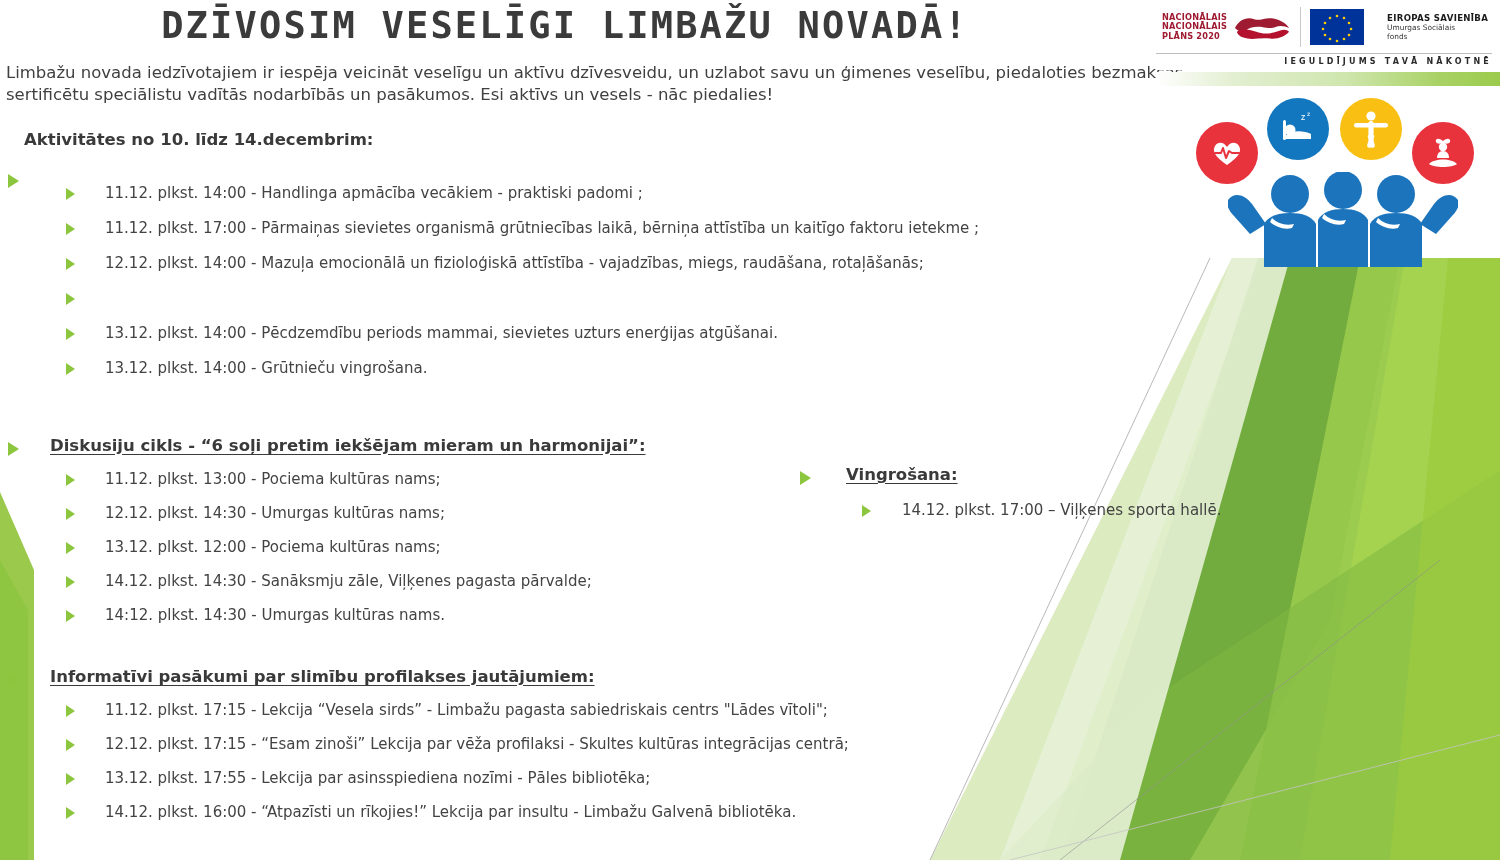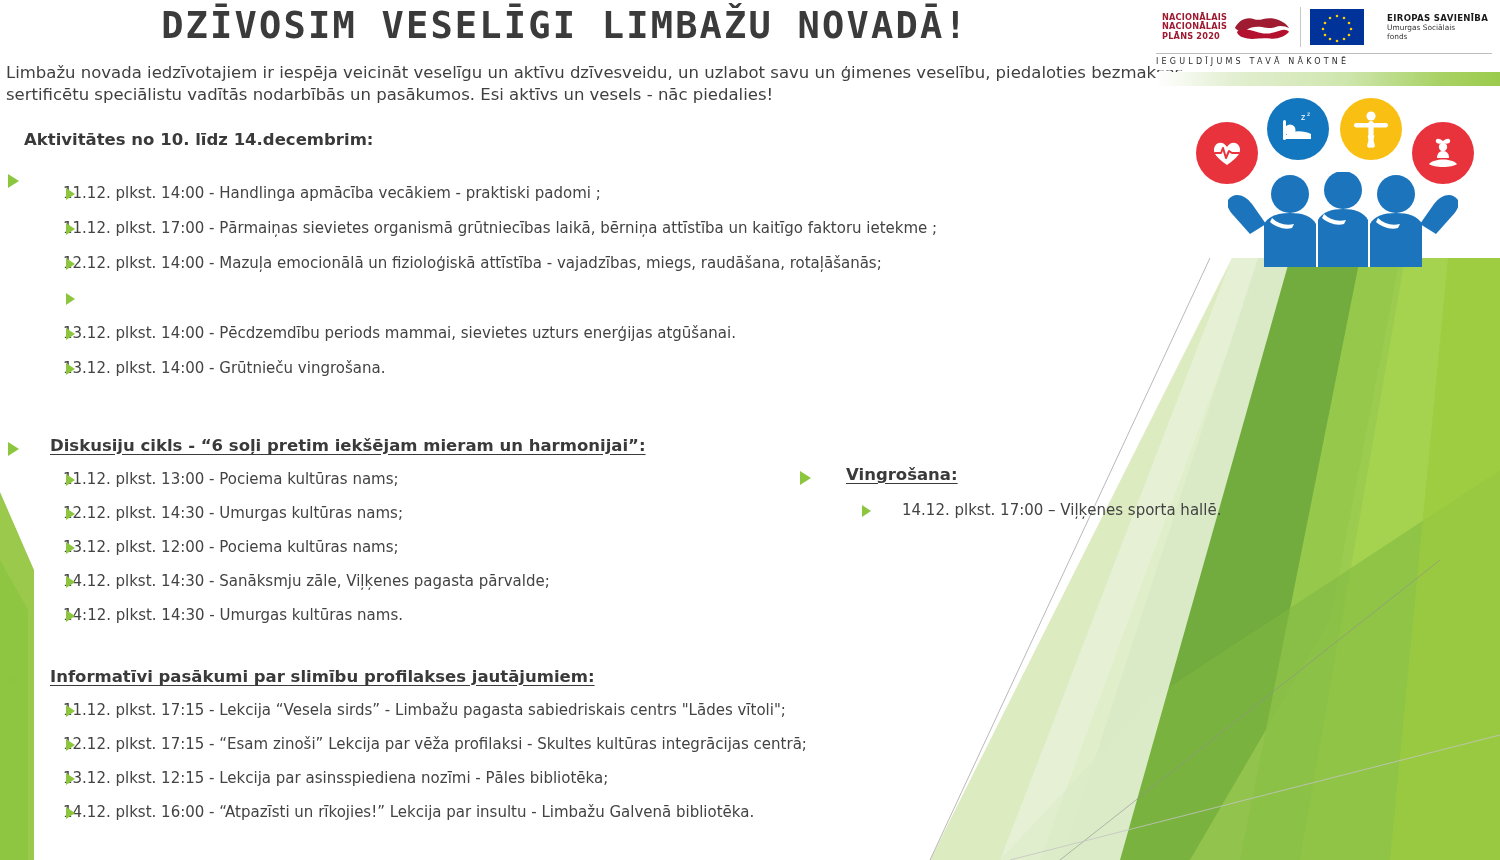--- a/index.html
+++ b/index.html
@@ -43,21 +43,21 @@
     position:absolute;left:8px;top:6px;
     width:0;height:0;border-style:solid;
     border-width:7px 0 7px 11px;
     border-color:transparent transparent transparent #8CC63F;
   }
   .h-title{
     font-size:16.5px;font-weight:bold;color:#3a3a3a;
     text-decoration:underline;text-underline-offset:3px;
     display:inline-block;white-space:nowrap;
   }
-  .lvl2{position:relative;padding-left:63px;min-height:20px;}
+  .lvl2{position:relative;padding-left:105px;min-height:20px;}
   .lvl2 .tri{
     position:absolute;left:66px;top:5px;
     width:0;height:0;border-style:solid;
     border-width:6px 0 6px 9px;
     border-color:transparent transparent transparent #8CC63F;
   }
   .item-txt{font-size:15px;color:#434343;white-space:nowrap;display:inline-block;}
 
   
   #sect-maminskola{left:0px;top:168px;}
@@ -78,22 +78,22 @@
   .logorow{display:flex;align-items:center;height:46px;}
   .nap{display:flex;align-items:center;gap:6px;padding-left:6px;}
   .nap-txt{font-size:8.2px;font-weight:bold;line-height:9.5px;color:#9e1b32;letter-spacing:.2px;}
   .lv-map{width:58px;height:34px;}
   .vdiv{width:1px;height:40px;background:#c9c9c9;margin:0 9px;}
   .eu{display:flex;align-items:center;gap:23px;}
   .euflag{width:54px;height:36px;background:#003399;position:relative;}
   .eu-txt b{font-size:8.6px;letter-spacing:.3px;color:#1a1a1a;display:block;}
   .eu-txt span{font-size:7.4px;line-height:9px;color:#333;display:block;}
   .invest{border-top:1px solid #bdbdbd;margin-top:3px;padding-top:3px;
-          text-align:left;font-size:8px;letter-spacing:3.2px;
-          font-weight:normal;color:#2b2b2b;}
+          text-align:right;font-size:8px;letter-spacing:3.2px;
+          font-weight:bold;color:#2b2b2b;}
   .logo-greenband{position:absolute;left:1156px;top:72px;width:344px;height:14px;z-index:9;
     background:linear-gradient(90deg,#ffffff 0%,#e3efd2 22%,#cfe6ae 55%,#a9d266 82%,#9bcb4c 100%);}
 
   
   .icons{position:absolute;left:1190px;top:96px;width:300px;height:170px;z-index:7;}
   .circ{position:absolute;border-radius:50%;display:flex;align-items:center;justify-content:center;}
   #ic-heart{left:6px;top:26px;width:62px;height:62px;background:#E8323C;}
   #ic-sleep{left:77px;top:2px;width:62px;height:62px;background:#1277BE;}
   #ic-active{left:150px;top:2px;width:62px;height:62px;background:#F9C013;}
   #ic-yoga{left:222px;top:26px;width:62px;height:62px;background:#E8323C;}
@@ -198,21 +198,21 @@
     <div class="lvl2">
       <span class="tri"></span>
       <span class="item-txt">11.12. plkst. 17:15 - Lekcija “Vesela sirds” - Limbažu pagasta sabiedriskais centrs "Lādes vītoli";</span>
     </div>
     <div class="lvl2">
       <span class="tri"></span>
       <span class="item-txt">12.12. plkst. 17:15 - “Esam zinoši” Lekcija par vēža profilaksi - Skultes kultūras integrācijas centrā;</span>
     </div>
     <div class="lvl2">
       <span class="tri"></span>
-      <span class="item-txt">13.12. plkst. 12:15 - Lekcija par asinsspiediena nozīmi - Pāles bibliotēka;</span>
+      <span class="item-txt">13.12. plkst. 17:55 - Lekcija par asinsspiediena nozīmi - Pāles bibliotēka;</span>
     </div>
     <div class="lvl2">
       <span class="tri"></span>
       <span class="item-txt">14.12. plkst. 16:00 - “Atpazīsti un rīkojies!” Lekcija par insultu - Limbažu Galvenā bibliotēka.</span>
     </div>
   </div>
 
   <div class="sect" id="sect-vingrosana">
     <div class="lvl1">
       <span class="tri"></span>

